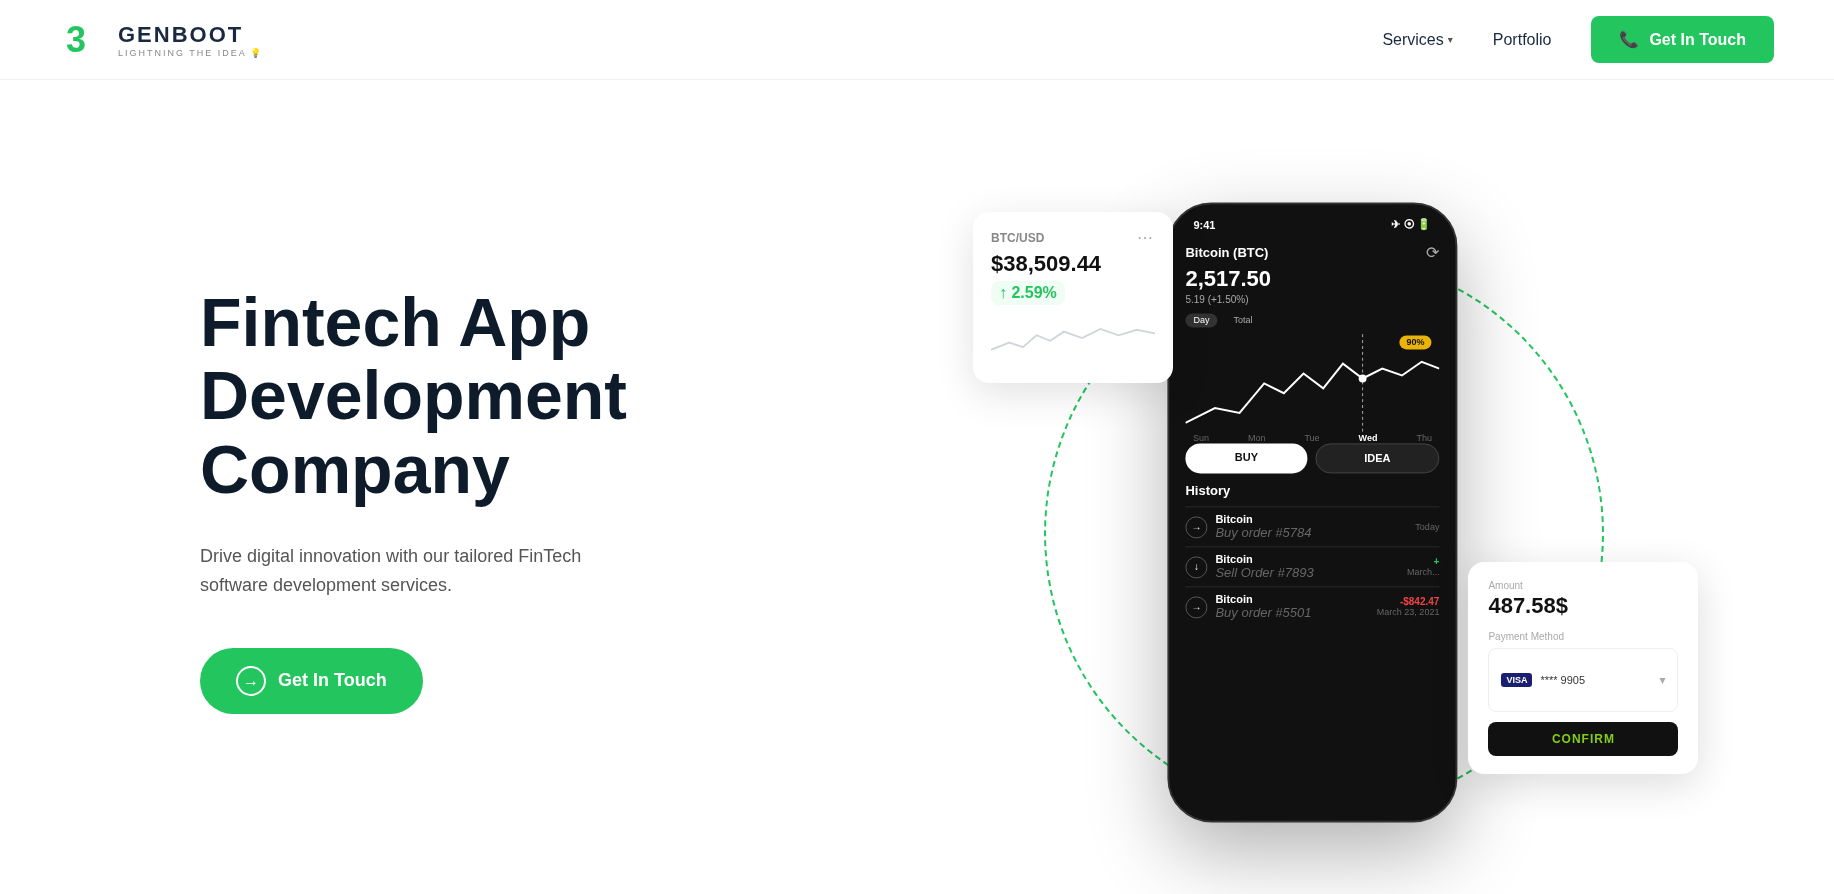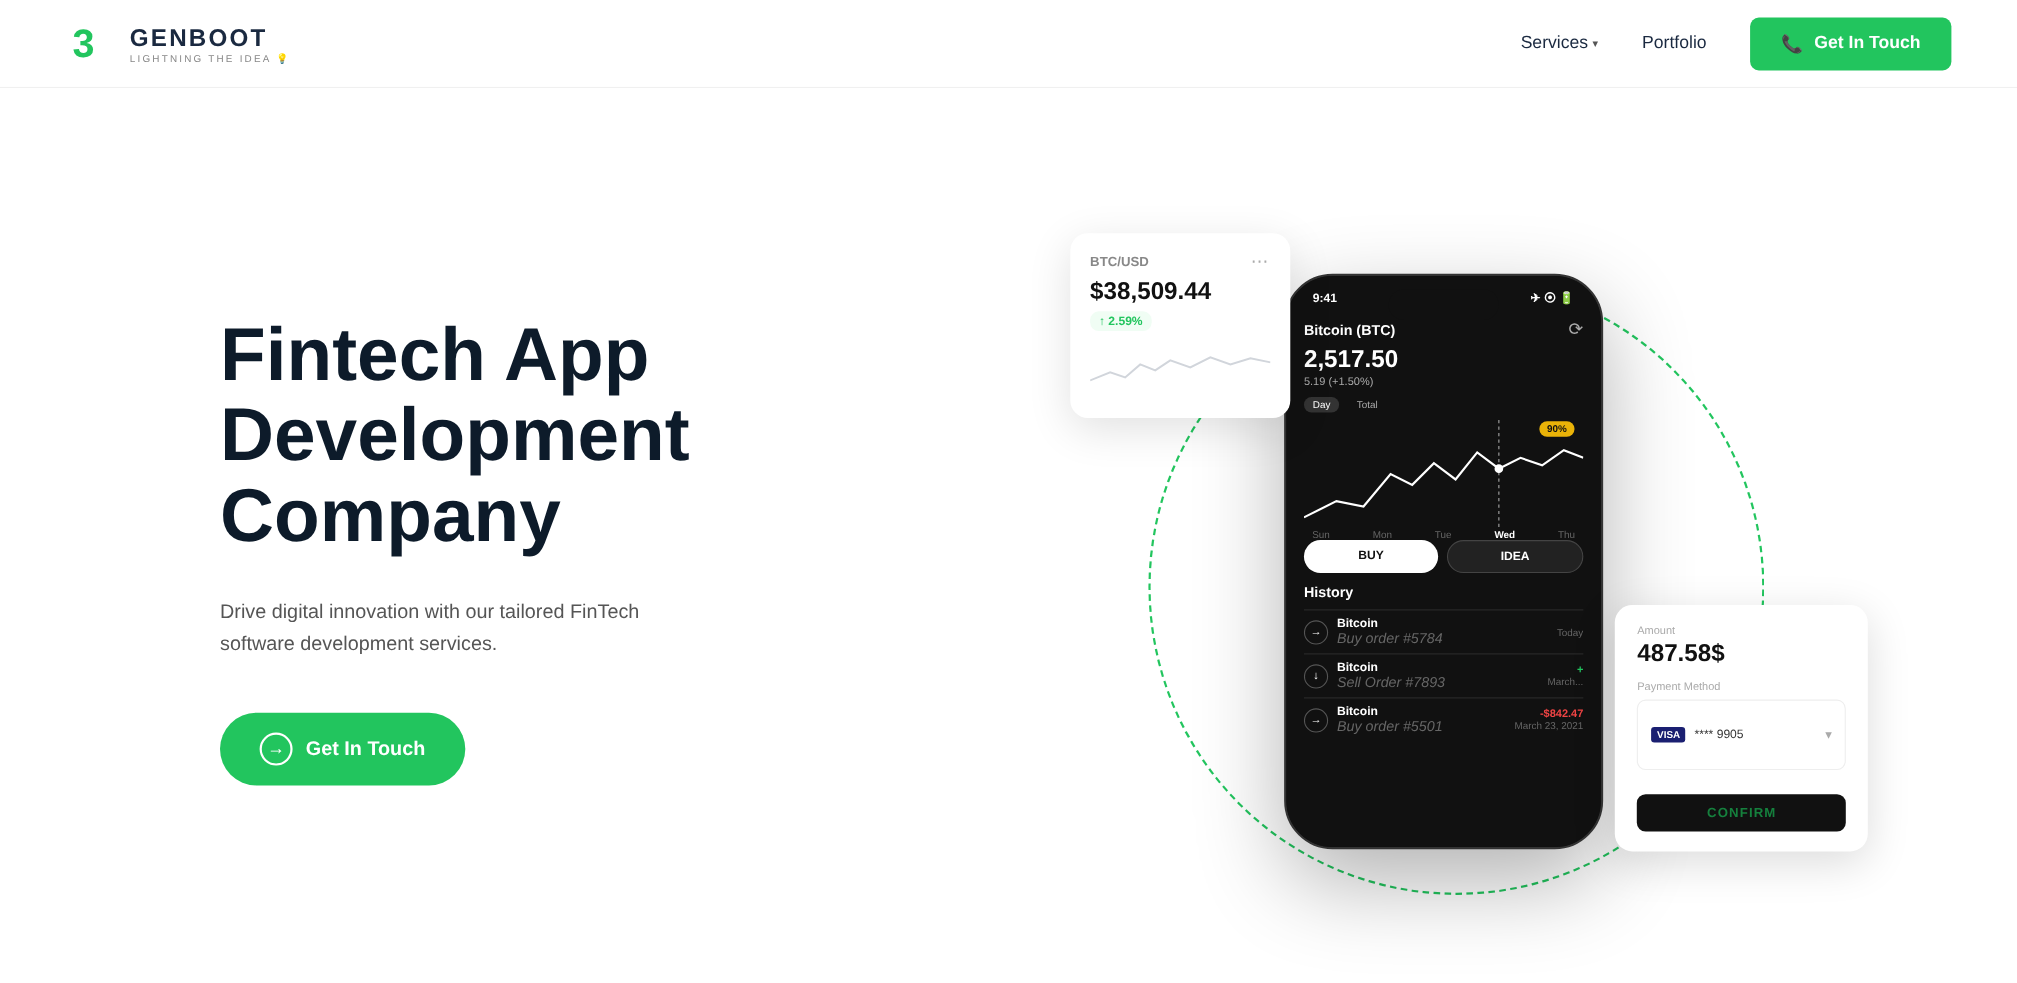--- a/index.html
+++ b/index.html
@@ -151,21 +151,21 @@
       z-index: 0;
     }
 
     
     .phone {
       position: absolute;
       left: 50%;
       top: 50%;
       transform: translate(-54%, -48%);
       width: 290px;
-      height: 523px;
+      height: 620px;
       background: #111;
       border-radius: 44px;
       z-index: 2;
       box-shadow: 0 30px 80px rgba(0,0,0,0.3);
       overflow: hidden;
       border: 2px solid #333;
     }
     .phone-notch {
       position: absolute;
       top: 12px;
@@ -336,21 +336,21 @@
     }
     .card-btcusd-label { font-size: 12px; color: #888; font-weight: 600; }
     .card-btcusd-dots { font-size: 16px; color: #aaa; letter-spacing: 2px; }
     .card-btcusd-price { font-size: 22px; font-weight: 900; color: #111; margin-bottom: 4px; }
     .card-btcusd-change {
       display: inline-flex;
       align-items: center;
       gap: 4px;
       background: #f0fdf4;
       color: #22c55e;
-      font-size: 11px;
+      font-size: 16px;
       font-weight: 700;
       padding: 3px 8px;
       border-radius: 8px;
       margin-bottom: 8px;
     }
     .card-btcusd-chart { width: 100%; height: 50px; }
 
     
     .card-payment {
       position: absolute;
@@ -366,36 +366,36 @@
     .card-payment-amount-label { font-size: 10px; color: #aaa; margin-bottom: 2px; }
     .card-payment-amount { font-size: 22px; font-weight: 900; color: #111; margin-bottom: 12px; }
     .card-payment-method-label { font-size: 10px; color: #aaa; margin-bottom: 6px; }
     .card-payment-method {
       display: flex;
       justify-content: space-between;
       align-items: center;
       border: 1px solid #eee;
       border-radius: 8px;
       padding: 24px 12px;
-      margin-bottom: 22px;
+      margin-bottom: 10px;
     }
     .card-payment-method-left { display: flex; align-items: center; gap: 8px; }
     .visa-badge {
       background: #1a1f71;
       color: #fff;
       font-size: 9px;
       font-weight: 900;
       padding: 2px 5px;
       border-radius: 3px;
     }
     .card-payment-card-num { font-size: 11px; color: #333; }
     .card-payment-chevron { font-size: 12px; color: #aaa; }
     .card-payment-confirm {
       background: #111;
-      color: #15803d;
+      color: #84cc16;
       border: none;
       border-radius: 8px;
       width: 100%;
       padding: 10px;
       font-size: 12px;
       font-weight: 700;
       letter-spacing: 1px;
     }
   </style>
 </head>

